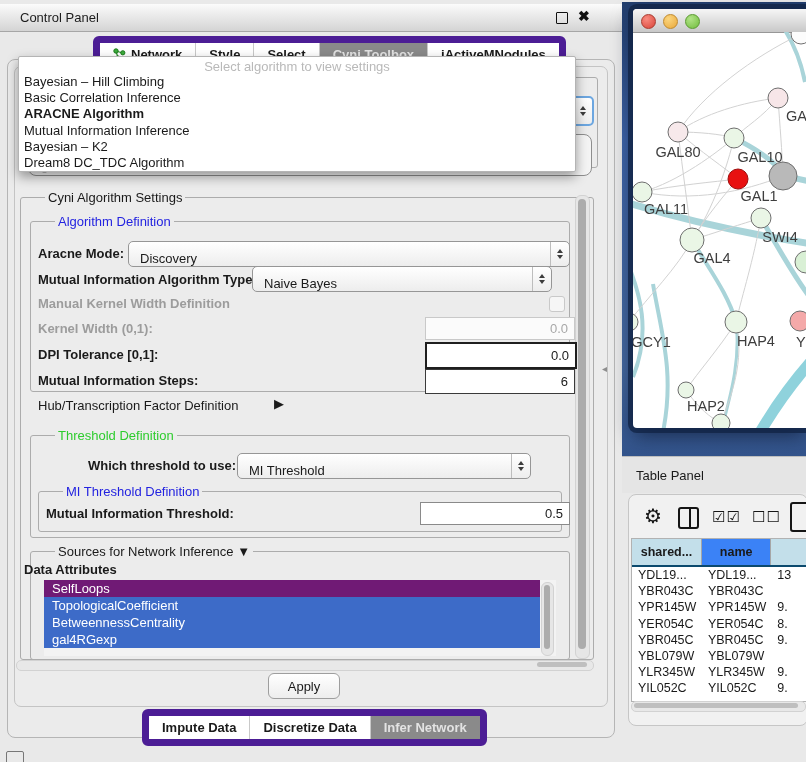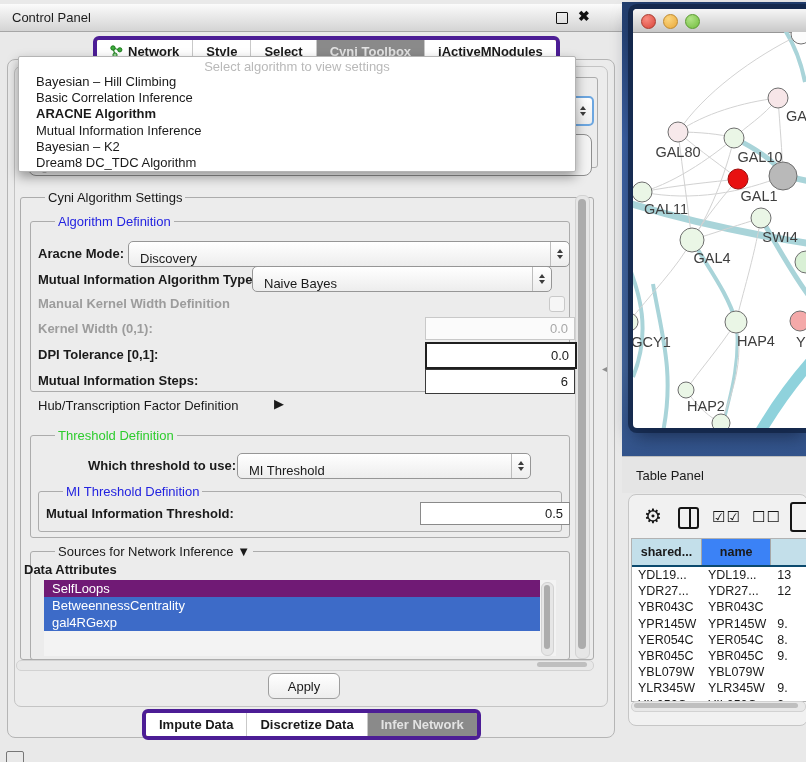--- a/index.html
+++ b/index.html
@@ -1,23 +1,23 @@
 <!DOCTYPE html>
 <html><head>
 <meta charset="utf-8">
 <style>
   html,body{margin:0;padding:0}
   body{width:806px;height:762px;background:#E9E9E9;font-family:"Liberation Sans",sans-serif;position:relative;overflow:hidden;font-size:13px;color:#1A1A1A}
   .abs{position:absolute}
   
   .cp-titlebar{left:0;top:4px;width:622px;height:27px;background:linear-gradient(#FBFBFB,#D4D4D4);border-bottom:1px solid #A6A6A6;display:flex;align-items:center}
-  .cp-title{margin-left:12px;color:#1C1C1C}
+  .cp-title{margin-left:20px;color:#1C1C1C}
   .float-icon{left:556px;top:12px;width:10px;height:10px;border:1.8px solid #111;border-radius:1px}
   .close-icon{left:578px;top:8px;font-size:14px;font-weight:bold;color:#111}
-  .tabbar{display:flex;height:23px;border:4px solid #4c1d95;border-radius:6px;overflow:hidden;background:#fde047}
+  .tabbar{display:flex;height:23px;border:7px solid #4c1d95;border-radius:6px;overflow:hidden;background:#fde047}
   .tab{display:flex;align-items:center;gap:5px;padding:0 13px;font-weight:bold;color:#1A1A1A;background:#FFF;border-right:1px solid #C9C9C9}
   .tab:last-child{border-right:none}
   .tab.sel{background:#8A8A8A;color:#E3E3E3}
   .outer-panel{left:7px;top:59px;width:606px;height:677px;border:1px solid #B5B5B5;border-radius:8px;background:#EBEBEB}
   .inner-panel{left:14px;top:66px;width:592px;height:639px;border:1px solid #C4C4C4;border-radius:7px;background:#ECECEC}
   
   fieldset{position:absolute;border:1px solid #ACACAC;border-radius:3px;margin:0;padding:0}
   legend{font-size:13px;padding:0 3px;margin-left:24px;background:#ECECEC}
   .leg-blue{color:#2323E0}
   .leg-green{color:#2ECC2E}
@@ -31,21 +31,21 @@
   .tri-dn{width:0;height:0;border-left:3.5px solid transparent;border-right:3.5px solid transparent;border-top:4.5px solid #3C3C3C}
   .field{position:absolute;background:#FFF;display:flex;align-items:center;justify-content:flex-end;padding-right:6px}
   .checkbox{position:absolute;width:14px;height:14px;border:1.5px solid #C9C9C9;border-radius:3px;background:#F6F6F6}
   .vscroll{position:absolute;width:13px;background:#E6E6E6;border:1px solid #D2D2D2;border-radius:6px}
   .vthumb{position:absolute;left:1.5px;width:8px;background:#ACACAC;border-radius:5px}
   .hscroll{position:absolute;height:9px;background:#E8E8E8;border:1px solid #D2D2D2;border-radius:5px}
   .hthumb{position:absolute;top:1px;height:5px;background:#BFBFBF;border-radius:4px}
   
   .popup{left:18px;top:56px;width:556px;height:114px;background:#FFF;border:1px solid #B4B4B4;border-radius:2px;box-shadow:0 5px 12px rgba(0,0,0,.38)}
   .prompt{height:15px;line-height:15px;text-align:center;color:#B9B9B9;margin-top:2px}
-  .menu-item{height:16.2px;line-height:16.2px;padding-left:17px;white-space:nowrap}
+  .menu-item{height:16.2px;line-height:16.2px;padding-left:5px;white-space:nowrap}
   .menu-item.bold{font-weight:bold}
   
   .attr-list{left:44px;top:580px;width:512px;height:76px;background:#F3F3F3;overflow:hidden}
   .attr-item{height:17px;line-height:17px;color:#FFF;padding-left:8px;width:488px}
   
   .btn{position:absolute;display:flex;align-items:center;justify-content:center;background:linear-gradient(#FFFFFF,#EDEDED);border:1px solid #9E9E9E;border-radius:6px}
   
   .desktop{left:622px;top:2px;width:184px;height:454px;background:linear-gradient(180deg,#223E6D,#3E64A8 30%,#46699F 80%,#33548C)}
   .net-window{left:633px;top:9px;width:173px;height:419px;background:#FFF;border-radius:4px 0 0 4px;box-shadow:0 0 0 5px rgba(18,36,70,.8),0 8px 20px rgba(8,20,44,.65);overflow:hidden}
   .net-titlebar{position:absolute;left:0;top:0;width:100%;height:23px;background:linear-gradient(#F6F6F6,#C8C8C8);border-bottom:1px solid #979797}
@@ -181,20 +181,21 @@
 
 <fieldset style="left:30px;top:544px;width:538px;height:114px">
   <legend>
     <span>Sources for Network Inference</span>
     <span>▼</span>
   </legend>
 </fieldset>
 <span class="lbl" style="left:24px;top:562px">Data Attributes</span>
 <div class="abs attr-list">
   <div class="attr-item" style="background:#701a75">SelfLoops</div>
+  <div class="attr-item" style="background:#3D6BC8">TopologicalCoefficient</div>
   <div class="attr-item" style="background:#3D6BC8">BetweennessCentrality</div>
   <div class="attr-item" style="background:#3D6BC8">gal4RGexp</div>
 </div>
 <div class="vscroll" style="left:541px;top:582px;height:72px;width:11px">
   <div class="vthumb" style="top:2px;height:64px;width:6px"></div>
 </div>
 <div class="hscroll" style="left:16px;top:660px;width:576px">
   <div class="hthumb" style="left:520px;width:50px"></div>
 </div>
 
@@ -319,25 +320,20 @@
         <th style="background:#C3DFEA"></th>
       </tr>
     </thead>
     <tbody>
       <tr>
           <td>YDL19...</td>
           <td>YDL19...</td>
           <td>13</td>
         </tr>
       <tr>
-          <td>YDR27...</td>
-          <td>YDR27...</td>
-          <td>12</td>
-        </tr>
-      <tr>
           <td>YBR043C</td>
           <td>YBR043C</td>
           <td></td>
         </tr>
       <tr>
           <td>YPR145W</td>
           <td>YPR145W</td>
           <td>9.</td>
         </tr>
       <tr>

